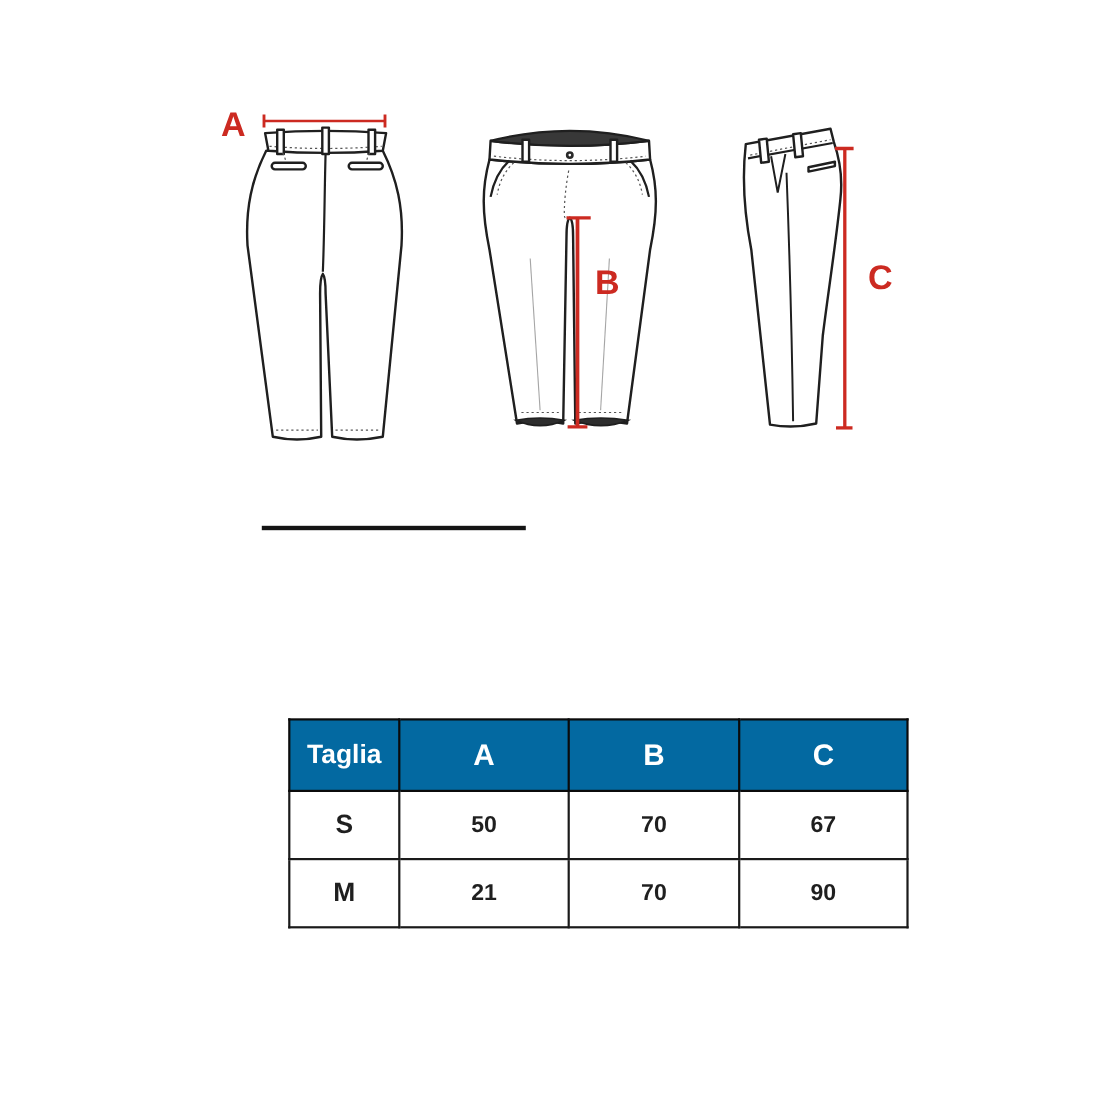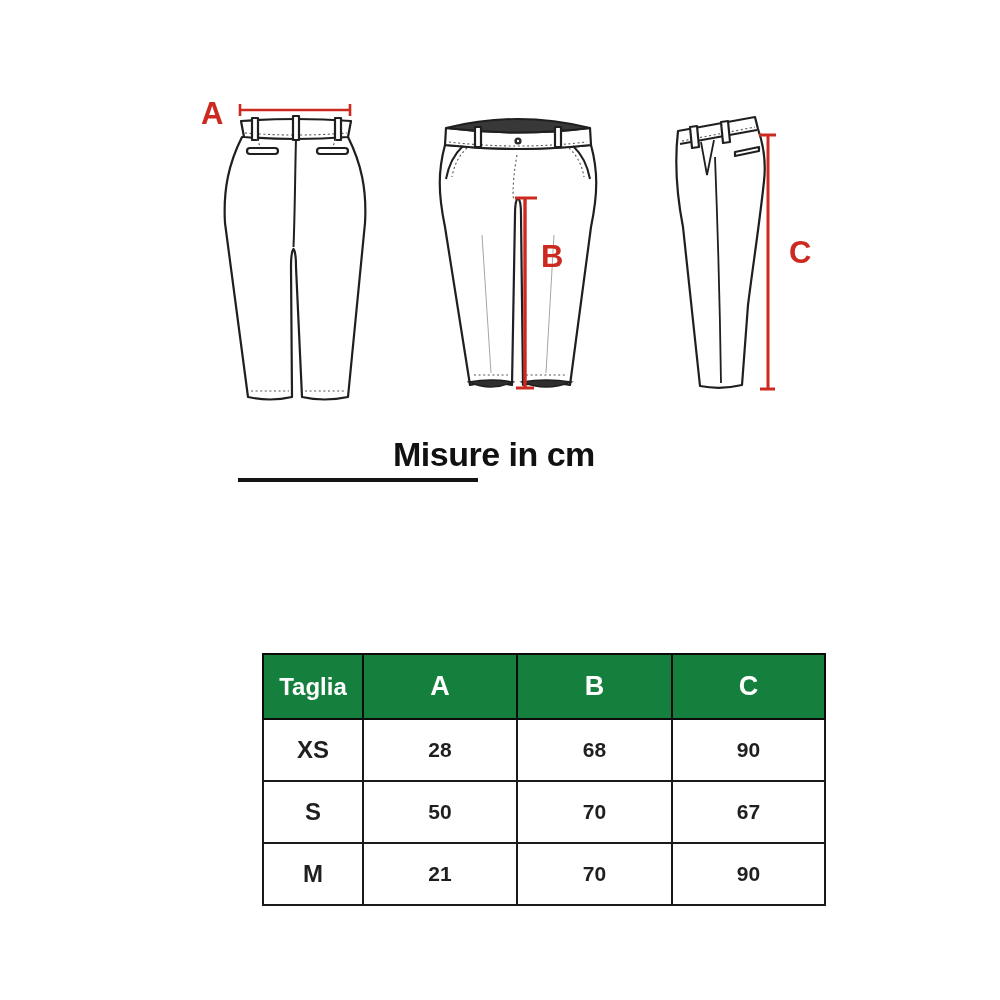--- a/index.html
+++ b/index.html
@@ -19,21 +19,21 @@
     position:absolute;left:393px;top:435px;font-size:34px;font-weight:bold;
     color:#111;letter-spacing:-0.5px;white-space:nowrap;
   }
   .title-underline{
     position:absolute;left:238px;top:478px;width:240px;height:3.5px;background:#141414;
   }
   .size-table{
     position:absolute;left:262px;top:653px;border-collapse:collapse;table-layout:fixed;
   }
   .size-table th{
-    background:#15803d;color:#ffffff;font-weight:bold;height:61px;
+    background:#0369a1;color:#ffffff;font-weight:bold;height:61px;
     text-align:center;vertical-align:middle;border:2px solid #0b0b0b;
   }
   .size-table th.col-taglia{font-size:24px;width:96px;}
   .size-table th.col-size{font-size:27px;}
   .size-table td{
     border:2px solid #1a1a1a;height:58px;text-align:center;vertical-align:middle;
     font-weight:bold;color:#1f1f1f;background:#ffffff;font-size:21px;
   }
   .size-table td.cell-taglia{font-size:24px;}
   .size-table col.c0{width:96px;}
@@ -132,46 +132,39 @@
       <line class="red" x1="113" y1="40" x2="113" y2="294" stroke-width="3"></line>
       <line class="red" x1="104" y1="40" x2="121" y2="40" stroke-width="3"></line>
       <line class="red" x1="105" y1="294" x2="120" y2="294" stroke-width="3"></line>
     </g>
   </svg>
 
   <div class="measure-label label-a">A</div>
   <div class="measure-label label-b">B</div>
   <div class="measure-label label-c">C</div>
 
-  <div class="title">Misure in cm</div>
   <div class="title-underline"></div>
 
   <table class="size-table">
     <colgroup>
         <col class="c0">
         <col class="c1">
         <col class="c2">
         <col class="c3">
       </colgroup>
     <thead>
       <tr>
         <th class="col-taglia">Taglia</th>
         <th class="col-size">A</th>
         <th class="col-size">B</th>
         <th class="col-size">C</th>
       </tr>
     </thead>
     <tbody>
       <tr>
-        <td class="cell-taglia">XS</td>
-        <td>28</td>
-        <td>68</td>
-        <td>90</td>
-      </tr>
-      <tr>
         <td class="cell-taglia">S</td>
         <td>50</td>
         <td>70</td>
         <td>67</td>
       </tr>
       <tr>
         <td class="cell-taglia">M</td>
         <td>21</td>
         <td>70</td>
         <td>90</td>

